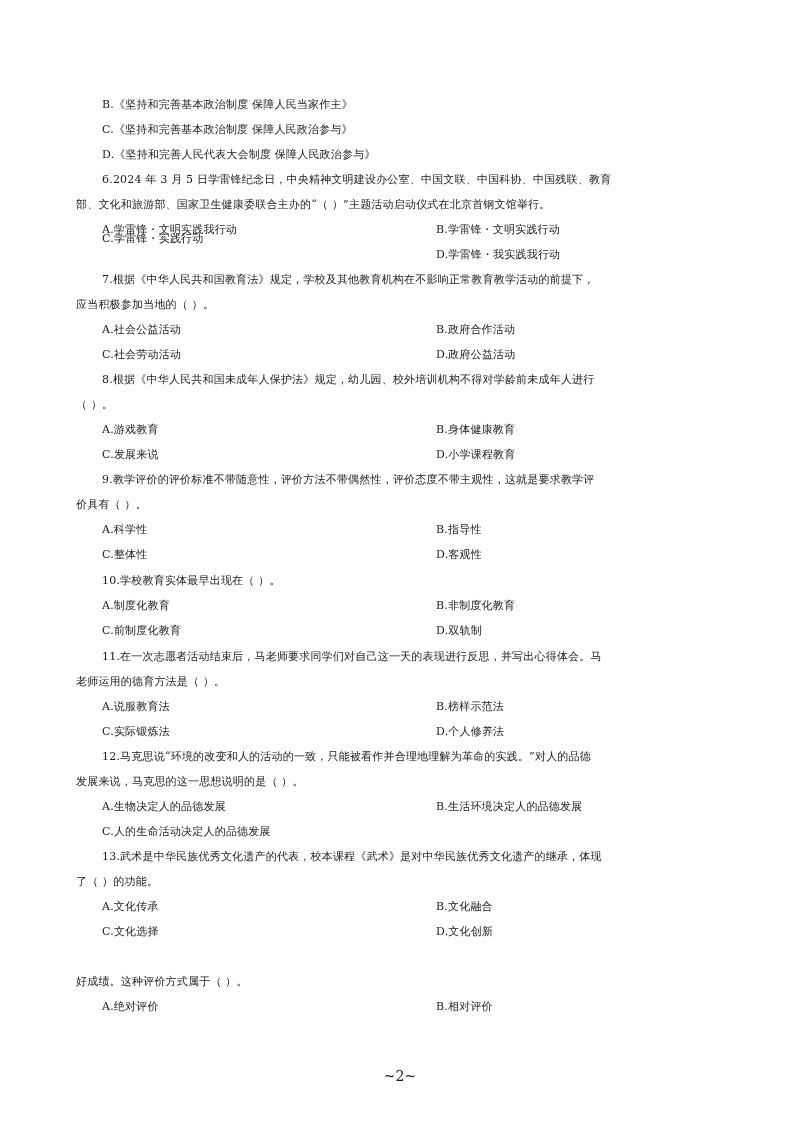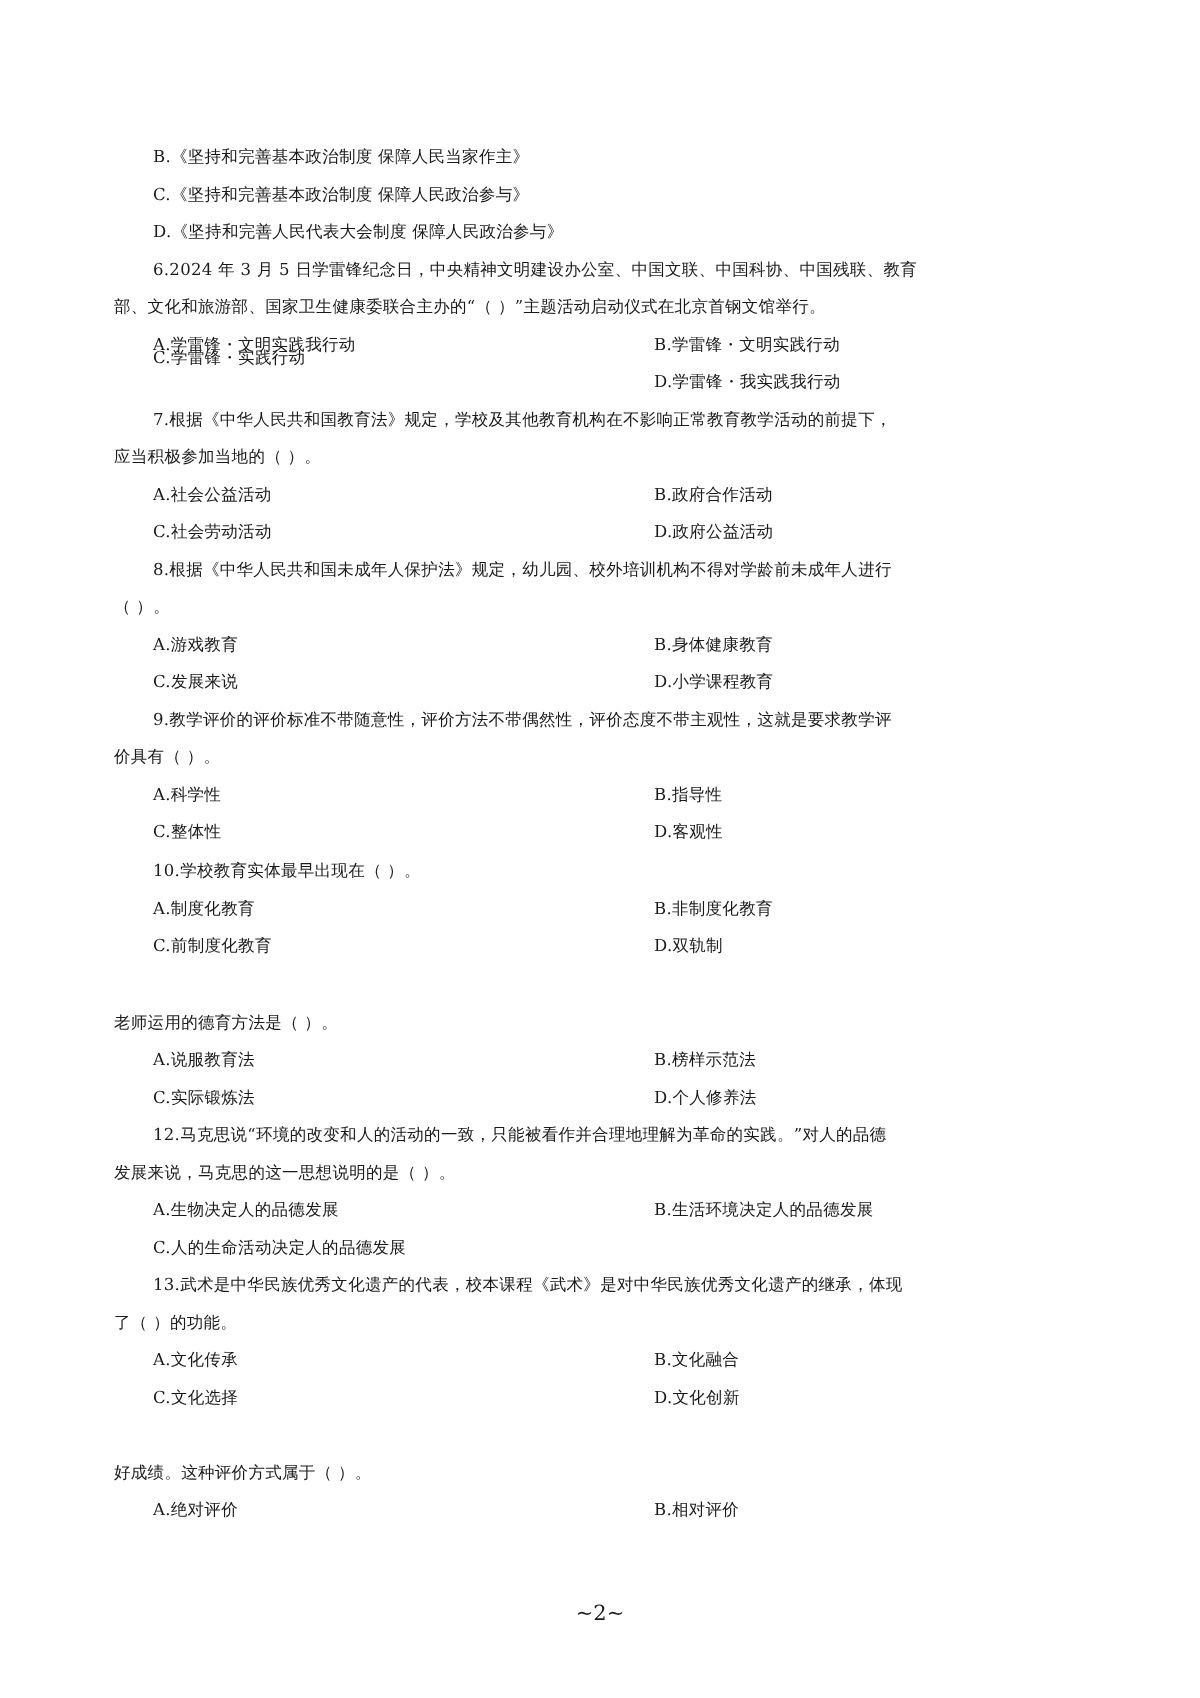--- a/index.html
+++ b/index.html
@@ -55,20 +55,21 @@
   <div class="line optB" style="top:521px">B.指导性</div>
   <div class="line optA" style="top:546px">C.整体性</div>
   <div class="line optB" style="top:546px">D.客观性</div>
 
   <div class="line indent" style="top:572px">10.学校教育实体最早出现在（      ）。</div>
   <div class="line optA" style="top:597px">A.制度化教育</div>
   <div class="line optB" style="top:597px">B.非制度化教育</div>
   <div class="line optA" style="top:622px">C.前制度化教育</div>
   <div class="line optB" style="top:622px">D.双轨制</div>
 
+  <div class="line indent" style="top:648px">11.在一次志愿者活动结束后，马老师要求同学们对自己这一天的表现进行反思，并写出心得体会。马</div>
   <div class="line cont" style="top:673px">老师运用的德育方法是（      ）。</div>
   <div class="line optA" style="top:698px">A.说服教育法</div>
   <div class="line optB" style="top:698px">B.榜样示范法</div>
   <div class="line optA" style="top:723px">C.实际锻炼法</div>
   <div class="line optB" style="top:723px">D.个人修养法</div>
 
   <div class="line indent" style="top:748px">12.马克思说“环境的改变和人的活动的一致，只能被看作并合理地理解为革命的实践。”对人的品德</div>
   <div class="line cont" style="top:773px">发展来说，马克思的这一思想说明的是（      ）。</div>
   <div class="line optA" style="top:798px">A.生物决定人的品德发展</div>
   <div class="line optB" style="top:798px">B.生活环境决定人的品德发展</div>

